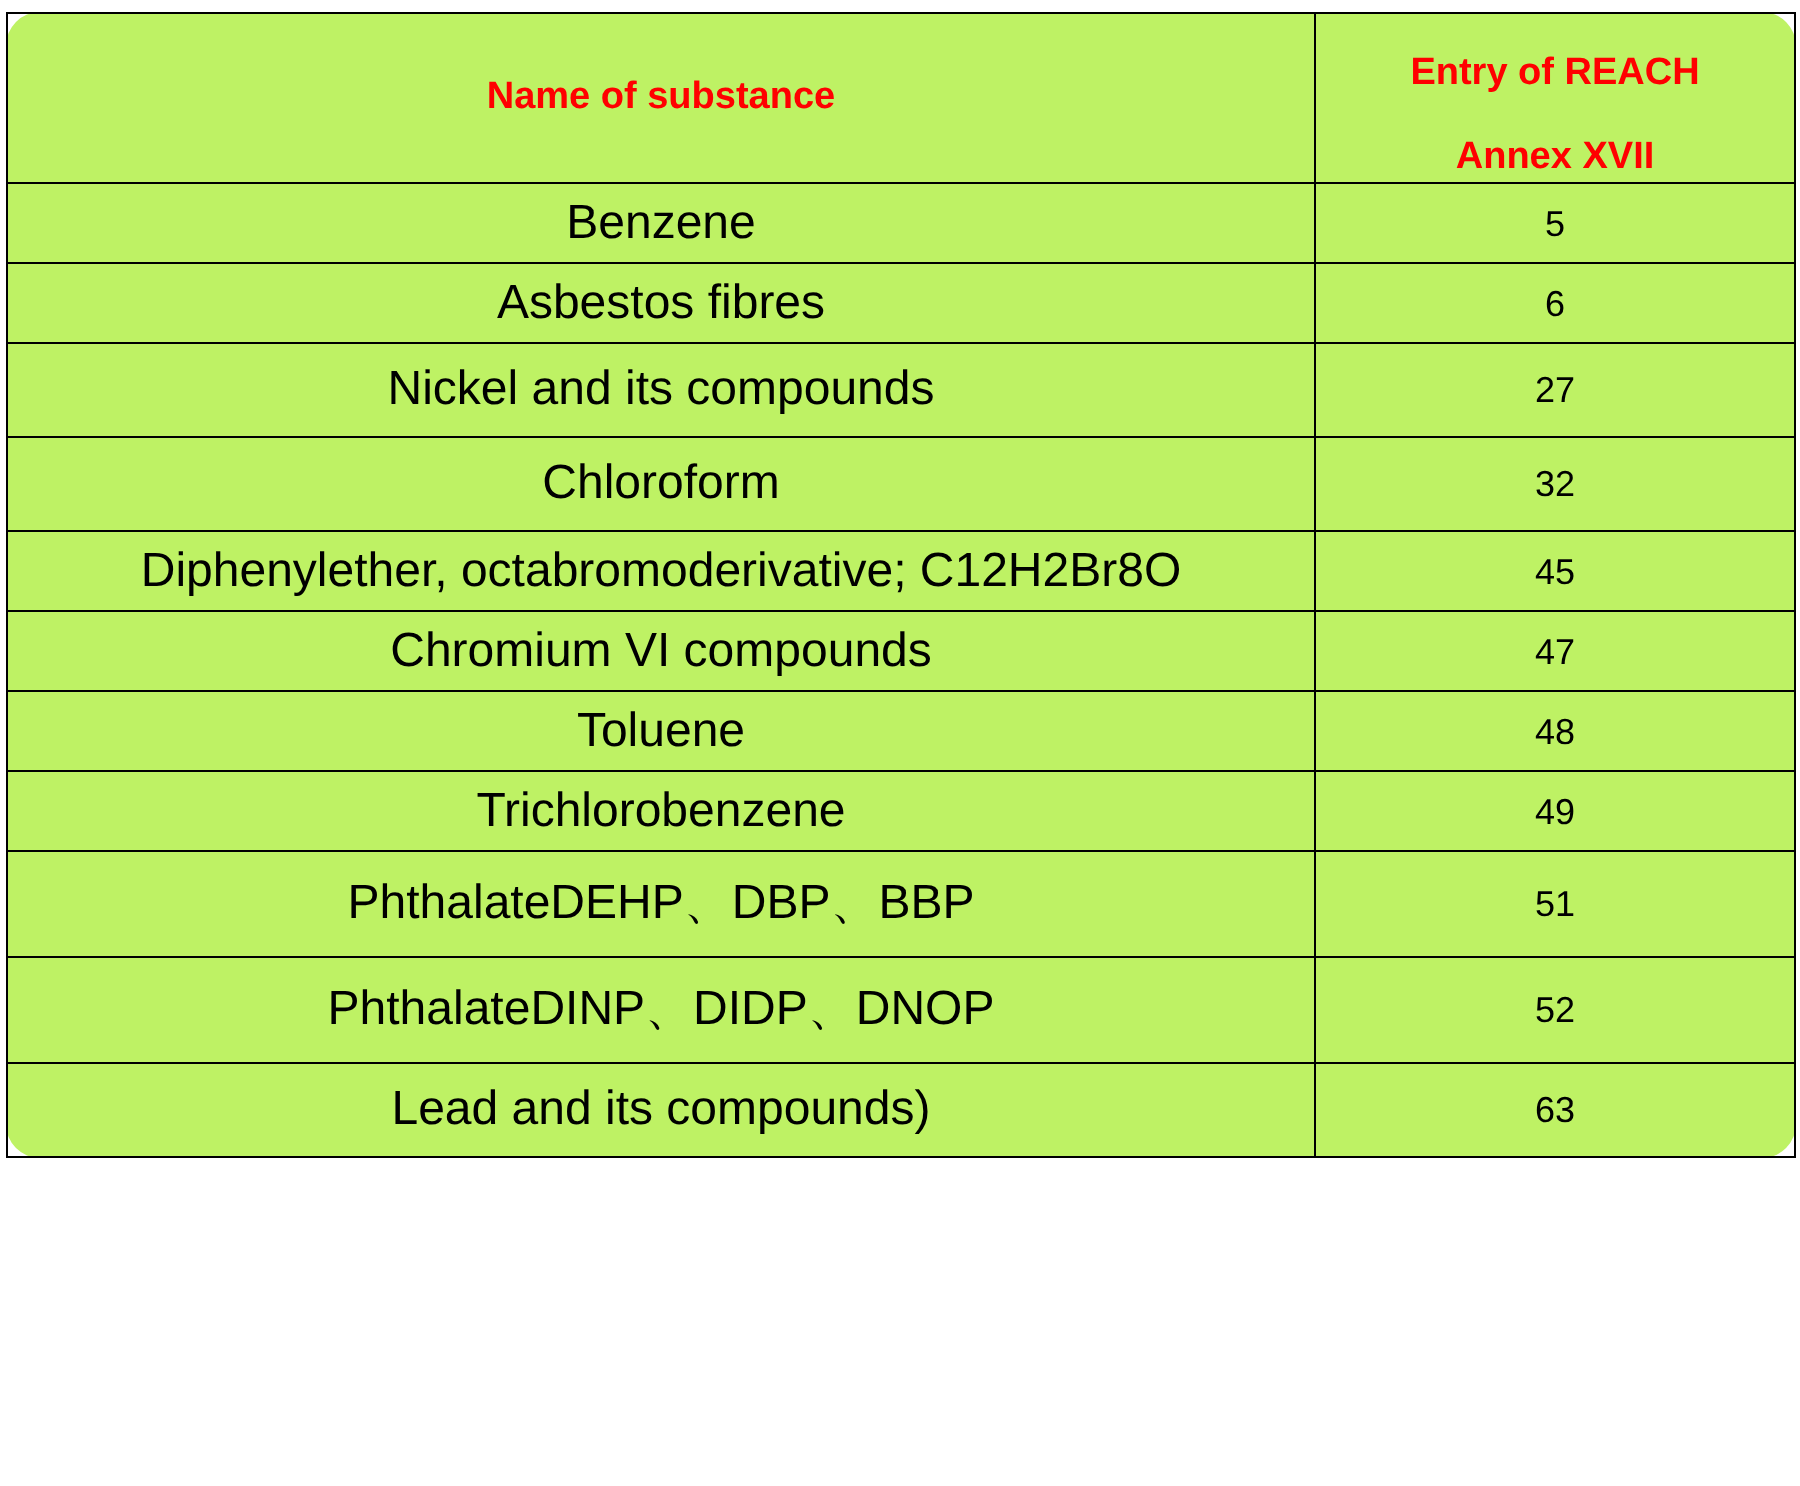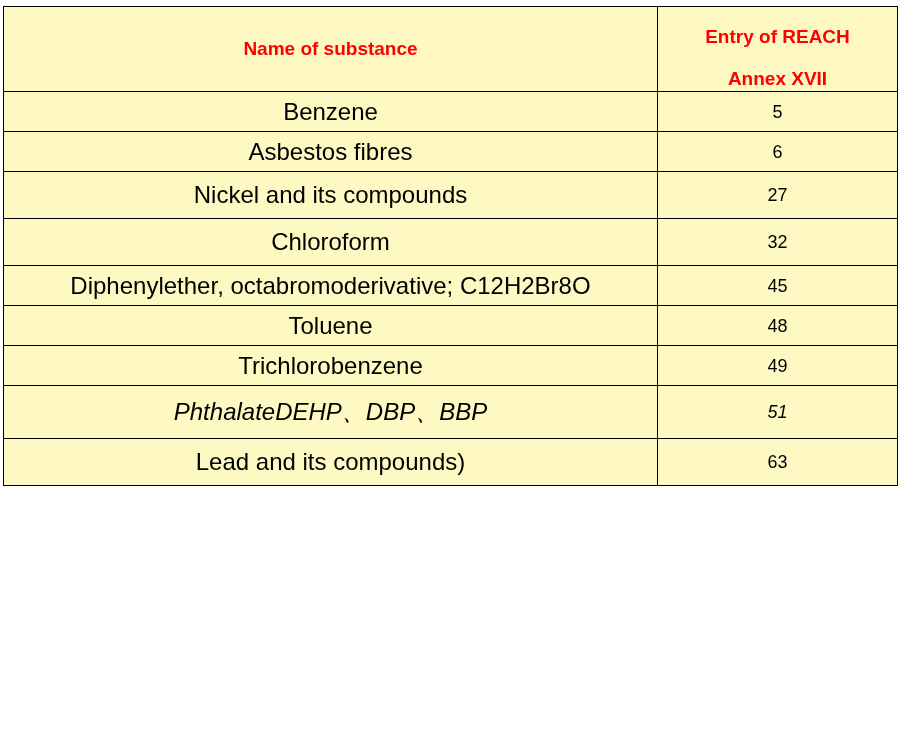--- a/index.html
+++ b/index.html
@@ -20,21 +20,22 @@
     height: 743px;
     box-sizing: border-box;
   }
   table.reach-table {
     position: absolute;
     left: 3px;
     top: 6px;
     width: 894px;
     border-collapse: collapse;
     table-layout: fixed;
-    background: #fef9c3;
+    background: #bef264;
+    border-radius: 17px;
   }
   table.reach-table col.col-name { width: 654px; }
   table.reach-table col.col-entry { width: 240px; }
 
   table.reach-table th,
   table.reach-table td {
     border: 1px solid #000000;
     text-align: center;
     vertical-align: middle;
     padding: 0;
@@ -50,21 +51,21 @@
     display: block;
     margin-top: 18px;
   }
   table.reach-table tbody td {
     font-size: 24px;
     line-height: 22px;
     font-weight: normal;
   }
   table.reach-table tbody tr { height: 40px; }
   table.reach-table tbody tr.tall { height: 47px; }
-  table.reach-table tbody tr.taller { height: 53px; font-style: italic; }
+  table.reach-table tbody tr.taller { height: 53px; }
   table.reach-table tbody td.entry {
     font-size: 18px;
   }
 </style>
 </head>
 <body>
 
 <div class="page">
   <table class="reach-table">
     <colgroup>
@@ -95,30 +96,38 @@
       </tr>
       <tr class="tall">
         <td>Chloroform</td>
         <td class="entry">32</td>
       </tr>
       <tr>
         <td>Diphenylether, octabromoderivative;  C12H2Br8O</td>
         <td class="entry">45</td>
       </tr>
       <tr>
+        <td>Chromium VI compounds</td>
+        <td class="entry">47</td>
+      </tr>
+      <tr>
         <td>Toluene</td>
         <td class="entry">48</td>
       </tr>
       <tr>
         <td>Trichlorobenzene</td>
         <td class="entry">49</td>
       </tr>
       <tr class="taller">
         <td>PhthalateDEHP、DBP、BBP</td>
         <td class="entry">51</td>
       </tr>
+      <tr class="taller">
+        <td>PhthalateDINP、DIDP、DNOP</td>
+        <td class="entry">52</td>
+      </tr>
       <tr class="tall">
         <td>Lead and its compounds)</td>
         <td class="entry">63</td>
       </tr>
     </tbody>
   </table>
 </div>
 
 </body></html>

